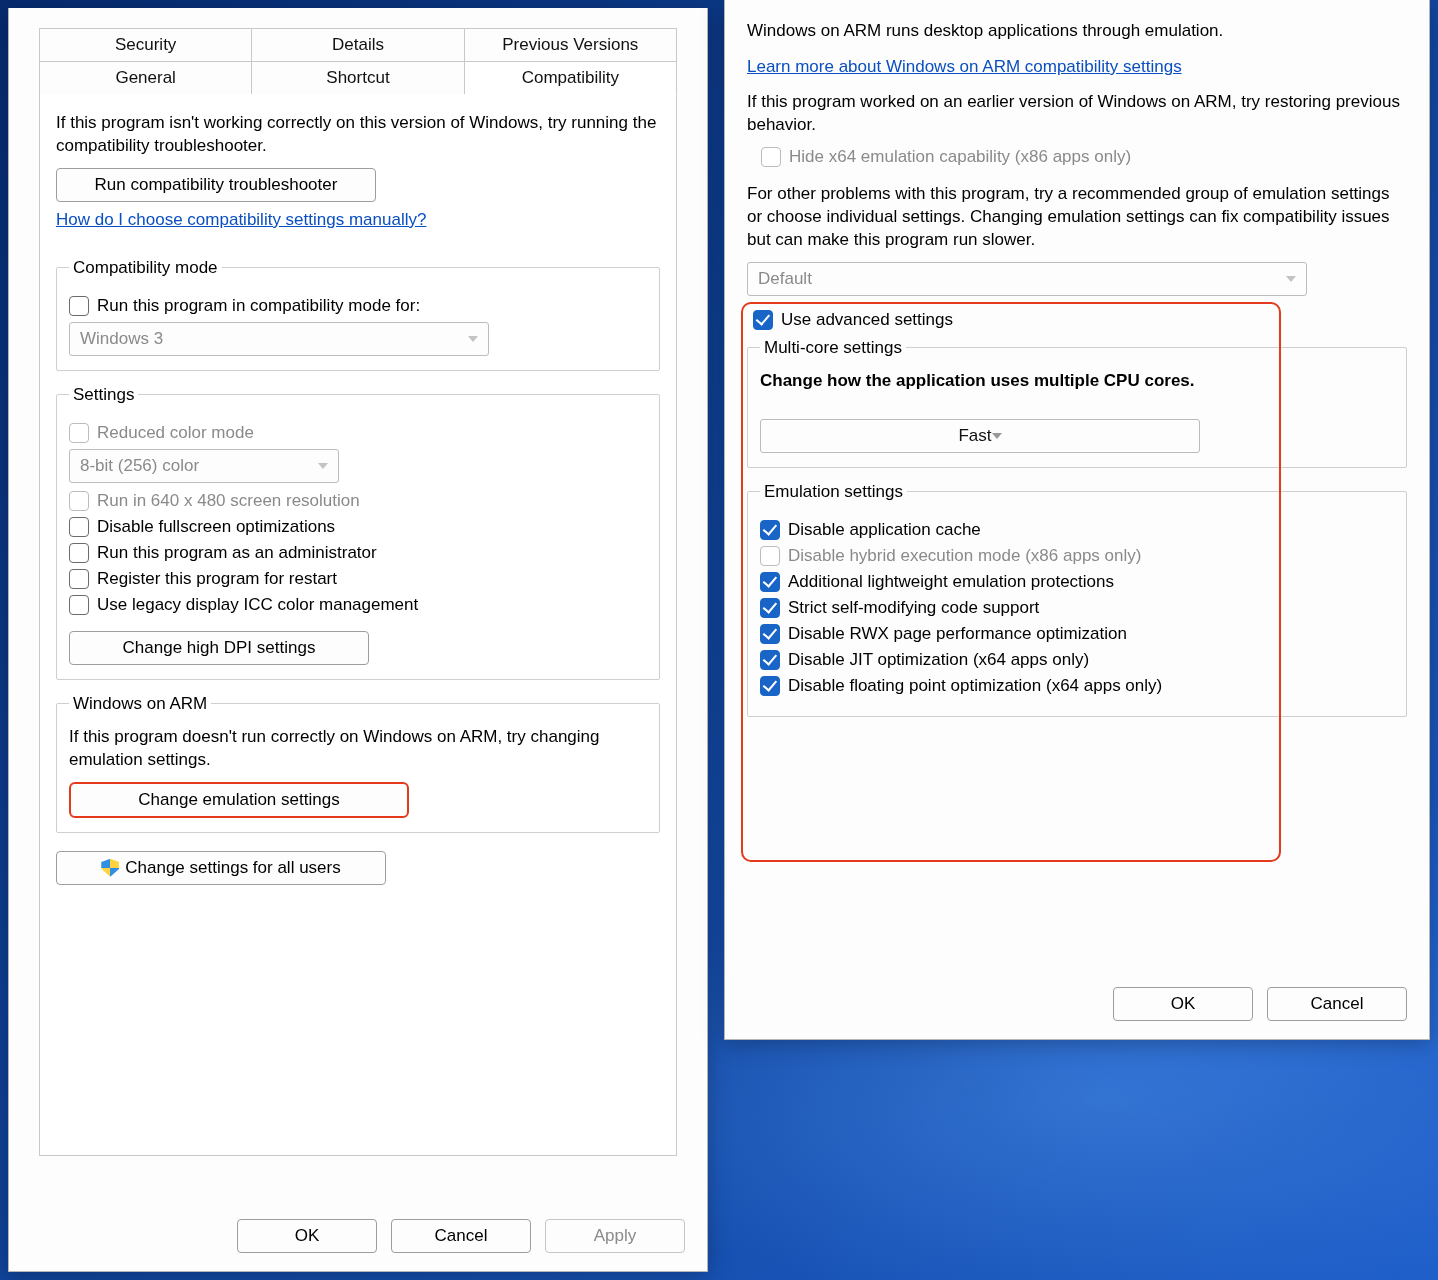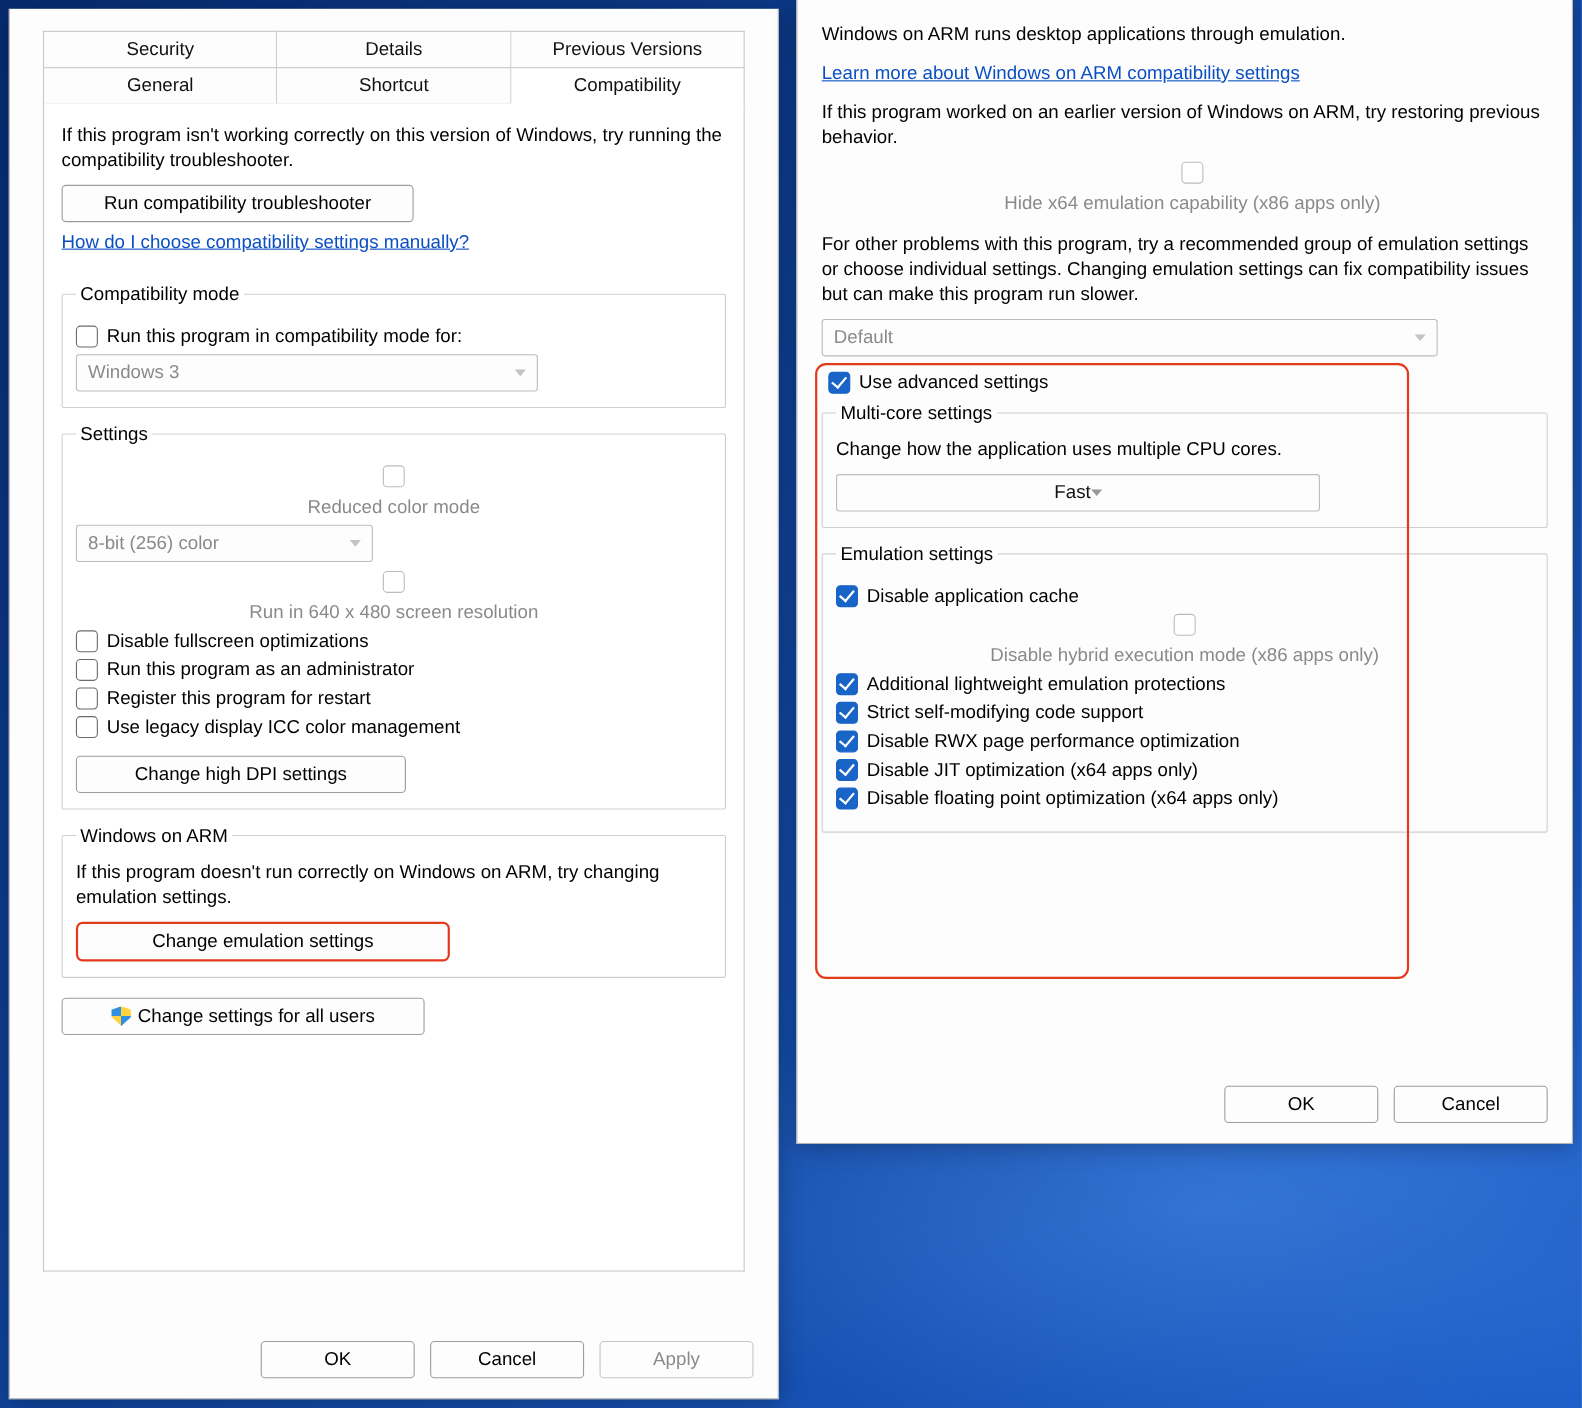--- a/index.html
+++ b/index.html
@@ -63,21 +63,21 @@
   fieldset.group {
     border:1px solid #cfcfcf; border-radius:2px;
     padding:12px 12px 14px 12px; margin-top:14px;
     position:relative;
   }
   fieldset.group > legend {
     font-size:17px; padding:0 4px; color:#000;
   }
 
   .row { display:flex; align-items:center; gap:8px; margin:6px 0; font-size:17px;}
-  .row.disabled { color:#8a8a8a;flex-direction:column; }
+  .row.disabled { color:#8a8a8a; }
 
   .chk {
     width:20px; height:20px; border:1.5px solid #6b6b6b; border-radius:4px;
     background:#fff; display:inline-flex; align-items:center; justify-content:center;
     flex-shrink:0;
   }
   .chk.disabled { border-color:#bcbcbc; }
   .chk.checked {
     background:#1864c7; border-color:#1864c7;
   }
@@ -234,21 +234,21 @@
 
     
     <div style="position:relative;">
       <div class="row" style="margin-left:6px;">
         <span class="chk checked"></span>
         <span>Use advanced settings</span>
       </div>
 
       <fieldset class="group" style="margin-top:8px;">
         <legend>Multi-core settings</legend>
-        <div class="plain" style="margin-bottom:10px;">Change how the application uses multiple CPU cores.</div>
+        <div class="plain" style="margin-bottom:26px;font-weight:bold;">Change how the application uses multiple CPU cores.</div>
         <div class="select" style="width:440px;justify-content:center;">
           <span>Fast</span>
           <span class="chev"></span>
         </div>
       </fieldset>
 
       <fieldset class="group" id="emu-fs">
         <legend>Emulation settings</legend>
 
       <div class="row">

